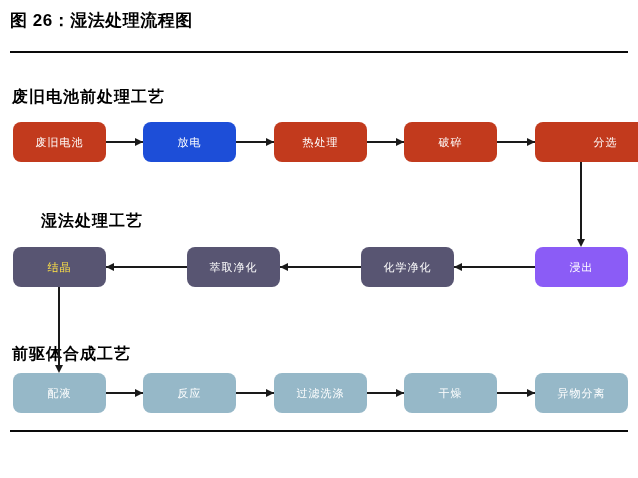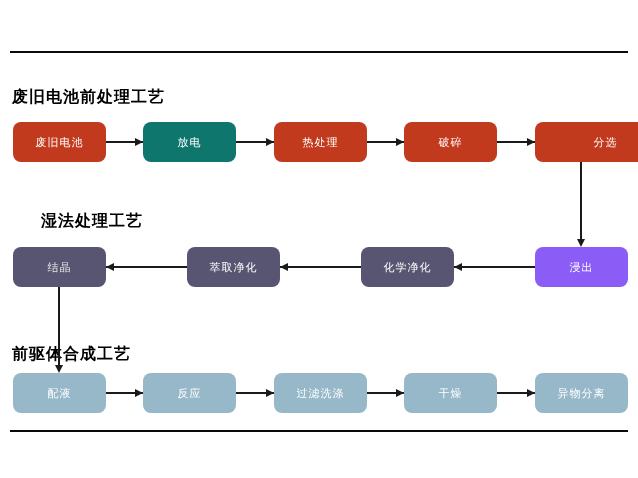--- a/index.html
+++ b/index.html
@@ -62,38 +62,39 @@
     letter-spacing: 1px;
     white-space: nowrap;
   }
   .arrow-line { position: absolute; }
   .arrow-head { position: absolute; width: 0; height: 0; }
 </style>
 </head>
 <body>
 
 <div class="canvas">
+  <div class="title">图 26：湿法处理流程图</div>
   <div class="rule rule-top"></div>
   <div id="diagram">
       <div class="section-label" style="top: 87px;">废旧电池前处理工艺</div>
       <div class="flow-box" style="left: 13px; top: 122px; width: 93px; height: 40px; background: rgb(194, 58, 29); color: rgb(255, 255, 255); border-radius: 8px;">废旧电池</div>
-      <div class="flow-box" style="left: 143px; top: 122px; width: 93px; height: 40px; background: #0f766e; color: rgb(255, 255, 255); border-radius: 8px;">放电</div>
+      <div class="flow-box" style="left: 143px; top: 122px; width: 93px; height: 40px; background: #1d4ed8; color: rgb(255, 255, 255); border-radius: 8px;">放电</div>
       <div class="arrow-line" style="left: 106px; top: 141.25px; width: 37px; height: 1.5px; background: rgb(26, 26, 26);"></div>
       <div class="arrow-head" style="left: 135px; top: 137.5px; border-top: 4.5px solid transparent; border-bottom: 4.5px solid transparent; border-left: 8px solid rgb(26, 26, 26);"></div>
       <div class="flow-box" style="left: 274px; top: 122px; width: 93px; height: 40px; background: rgb(194, 58, 29); color: rgb(255, 255, 255); border-radius: 8px;">热处理</div>
       <div class="arrow-line" style="left: 236px; top: 141.25px; width: 38px; height: 1.5px; background: rgb(26, 26, 26);"></div>
       <div class="arrow-head" style="left: 266px; top: 137.5px; border-top: 4.5px solid transparent; border-bottom: 4.5px solid transparent; border-left: 8px solid rgb(26, 26, 26);"></div>
       <div class="flow-box" style="left: 404px; top: 122px; width: 93px; height: 40px; background: rgb(194, 58, 29); color: rgb(255, 255, 255); border-radius: 8px;">破碎</div>
       <div class="arrow-line" style="left: 367px; top: 141.25px; width: 37px; height: 1.5px; background: rgb(26, 26, 26);"></div>
       <div class="arrow-head" style="left: 396px; top: 137.5px; border-top: 4.5px solid transparent; border-bottom: 4.5px solid transparent; border-left: 8px solid rgb(26, 26, 26);"></div>
       <div class="flow-box" style="left: 535px; top: 122px; width: 93px; height: 40px; background: rgb(194, 58, 29); color: rgb(255, 255, 255); border-radius: 8px; padding-left: 24px;">分选</div>
       <div class="arrow-line" style="left: 497px; top: 141.25px; width: 38px; height: 1.5px; background: rgb(26, 26, 26);"></div>
       <div class="arrow-head" style="left: 527px; top: 137.5px; border-top: 4.5px solid transparent; border-bottom: 4.5px solid transparent; border-left: 8px solid rgb(26, 26, 26);"></div>
       <div class="section-label" style="top: 211px; padding-left: 29px;">湿法处理工艺</div>
-      <div class="flow-box" style="left: 13px; top: 247px; width: 93px; height: 40px; background: rgb(88, 85, 114); color: #e5e5e5; border-radius: 8px;">结晶</div>
+      <div class="flow-box" style="left: 13px; top: 247px; width: 93px; height: 40px; background: rgb(88, 85, 114); color: #fde047; border-radius: 8px;">结晶</div>
       <div class="flow-box" style="left: 187px; top: 247px; width: 93px; height: 40px; background: rgb(88, 85, 114); color: rgb(255, 255, 255); border-radius: 8px;">萃取净化</div>
       <div class="arrow-line" style="left: 106px; top: 266.25px; width: 81px; height: 1.5px; background: rgb(26, 26, 26);"></div>
       <div class="arrow-head" style="left: 106px; top: 262.5px; border-top: 4.5px solid transparent; border-bottom: 4.5px solid transparent; border-right: 8px solid rgb(26, 26, 26);"></div>
       <div class="flow-box" style="left: 361px; top: 247px; width: 93px; height: 40px; background: rgb(88, 85, 114); color: rgb(255, 255, 255); border-radius: 8px;">化学净化</div>
       <div class="arrow-line" style="left: 280px; top: 266.25px; width: 81px; height: 1.5px; background: rgb(26, 26, 26);"></div>
       <div class="arrow-head" style="left: 280px; top: 262.5px; border-top: 4.5px solid transparent; border-bottom: 4.5px solid transparent; border-right: 8px solid rgb(26, 26, 26);"></div>
       <div class="flow-box" style="left: 535px; top: 247px; width: 93px; height: 40px; background: #8b5cf6; color: rgb(255, 255, 255); border-radius: 8px;">浸出</div>
       <div class="arrow-line" style="left: 454px; top: 266.25px; width: 81px; height: 1.5px; background: rgb(26, 26, 26);"></div>
       <div class="arrow-head" style="left: 454px; top: 262.5px; border-top: 4.5px solid transparent; border-bottom: 4.5px solid transparent; border-right: 8px solid rgb(26, 26, 26);"></div>
       <div class="section-label" style="top: 344px;">前驱体合成工艺</div>

